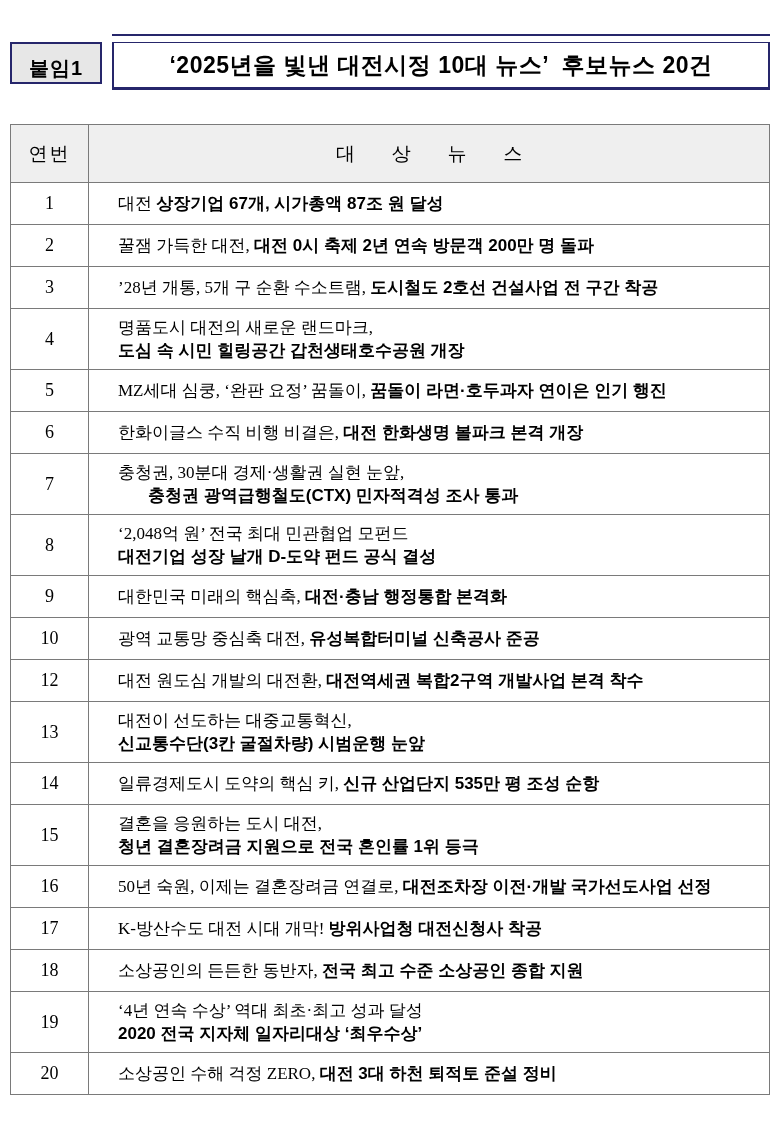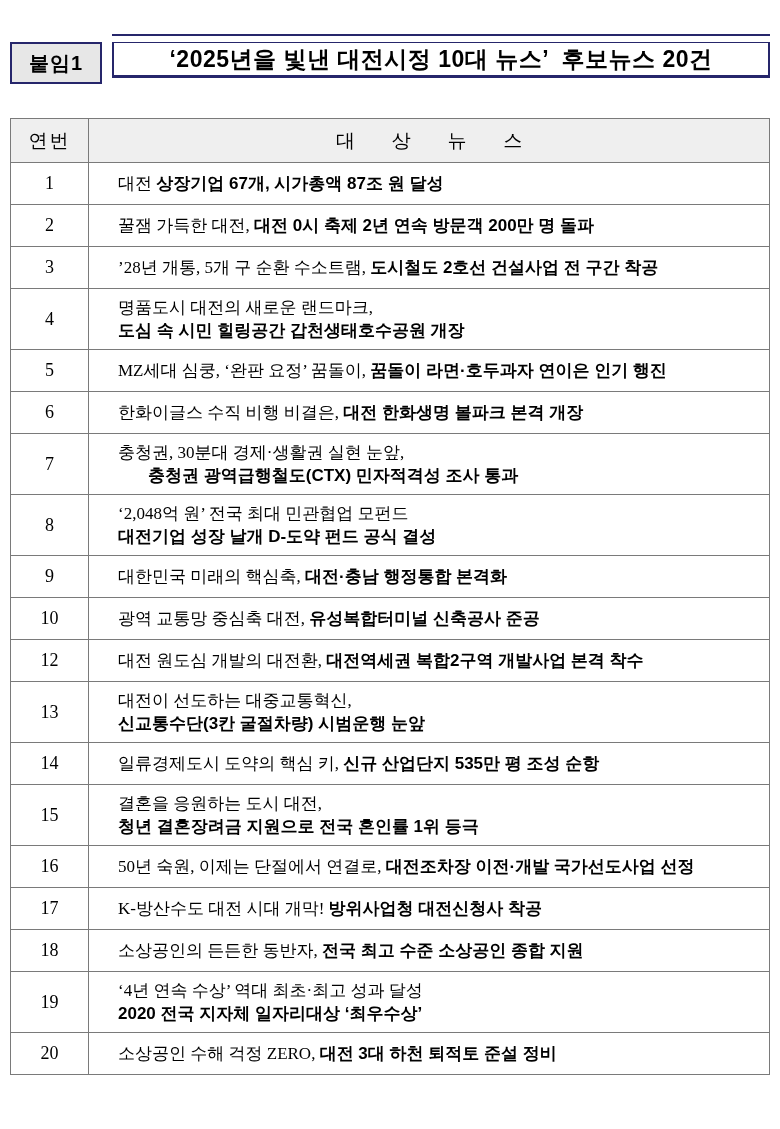--- a/index.html
+++ b/index.html
@@ -16,26 +16,26 @@
     padding:42px 10px 0 10px;
     height:1129px;
     overflow:hidden;
   }
   
   .banner{display:flex;align-items:stretch;}
   .attach-box{
     width:92px;height:42px;flex:0 0 auto;
     background:var(--label_bg);
     border:2px solid var(--navy);
-    display:flex;align-items:center;justify-content:center;
+    display:flex;align-items:flex-end;justify-content:center;
     font-family:"Liberation Sans","DejaVu Sans",sans-serif;
     font-weight:700;font-size:20px;letter-spacing:1px;
   }
   .title-box{
-    flex:1;margin-left:10px;height:36px;
+    flex:1;margin-left:10px;height:48px;
     border:2px solid var(--navy);
     border-top-width:1px;border-bottom-width:3px;
     position:relative;
     display:flex;align-items:center;justify-content:center;
   }
   .title-box::before{
     content:"";position:absolute;left:-2px;right:-2px;top:-9px;height:2px;
     background:var(--navy);
   }
   .title-text{
@@ -48,21 +48,21 @@
     width:100%;
     margin-top:34px;
     border-collapse:collapse;
     table-layout:fixed;
   }
   .news th,.news td{
     border:1px solid var(--table_border);
     vertical-align:middle;
   }
   .news th{
-    height:44px;
+    height:58px;
     background:var(--header_bg);
     font-weight:400;font-size:19px;
   }
   th.no-h{width:78px;letter-spacing:2px;}
   th.news-h{letter-spacing:16px;text-indent:16px;}
   td.no-cell{
     width:78px;text-align:center;
     font-size:18px;
   }
   td.news-cell{
@@ -186,21 +186,21 @@
       <tr>
         <td class="no-cell">15</td>
         <td class="news-cell">
           <div class="line"><span class="reg">결혼을 응원하는 도시 대전,</span></div>
           <div class="line"><span class="bold">청년 결혼장려금 지원으로 전국 혼인률 1위 등극</span></div>
         </td>
       </tr>
       <tr class="single">
         <td class="no-cell">16</td>
         <td class="news-cell">
-          <div class="line"><span class="reg">50년 숙원, 이제는 단절에서 연결로, </span><span class="bold">대전조차장 이전·개발 국가선도사업 선정</span></div>
+          <div class="line"><span class="reg">50년 숙원, 이제는 결혼장려금 연결로, </span><span class="bold">대전조차장 이전·개발 국가선도사업 선정</span></div>
         </td>
       </tr>
       <tr class="single">
         <td class="no-cell">17</td>
         <td class="news-cell">
           <div class="line"><span class="reg">K-방산수도 대전 시대 개막! </span><span class="bold">방위사업청 대전신청사 착공</span></div>
         </td>
       </tr>
       <tr class="single">
         <td class="no-cell">18</td>

